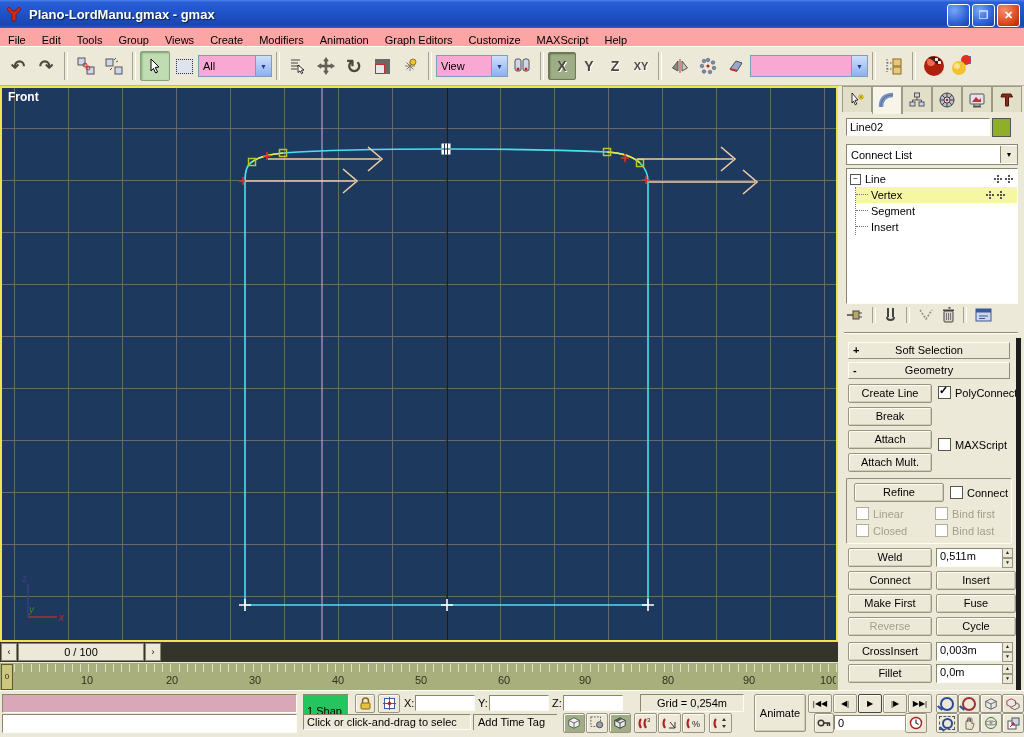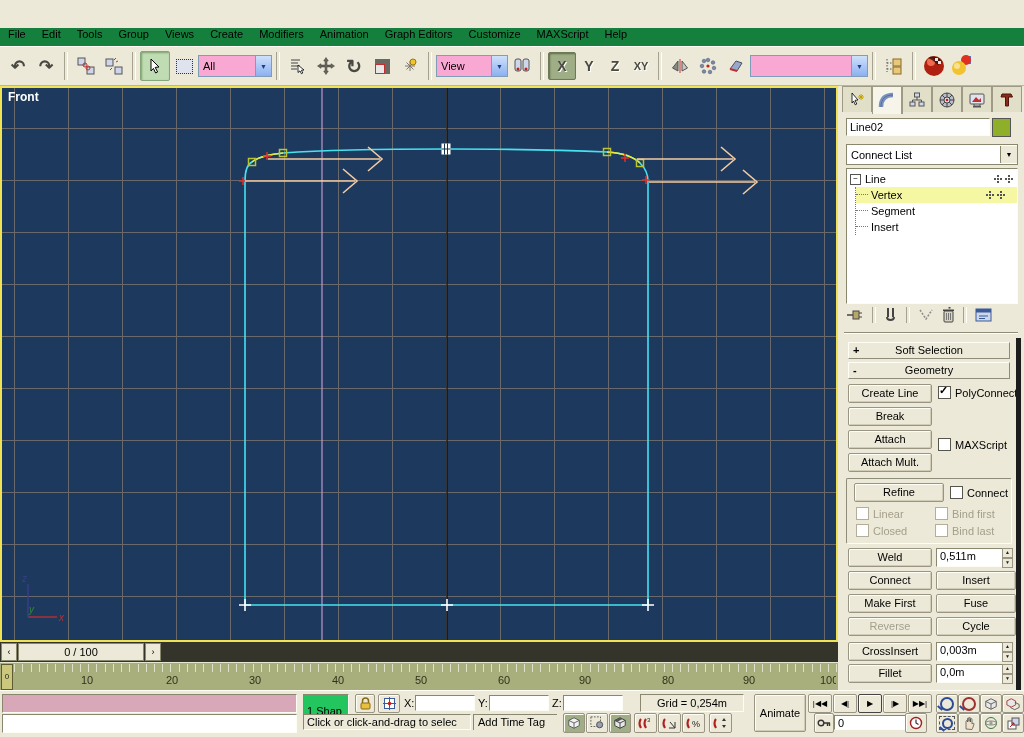--- a/index.html
+++ b/index.html
@@ -11,21 +11,21 @@
   .titlebar{left:0;top:0;width:1024px;height:28px;
     background:linear-gradient(180deg,#4a82e8 0%,#2a5fd8 8%,#1e4fc4 55%,#1a46b0 90%,#2a5fd8 100%);
     display:flex;align-items:center;}
   .title-text{color:#fff;font-weight:bold;font-size:13px;margin-left:6px;text-shadow:1px 1px 1px #123;}
   .winbtns{position:absolute;right:4px;top:4px;display:flex;gap:2px;}
   .wbtn{width:21px;height:21px;border-radius:3px;border:1px solid #fff;color:#fff;font-size:11px;
     display:flex;align-items:center;justify-content:center;
     background:radial-gradient(circle at 30% 25%,#7aa6f8,#2f62d8 60%,#1c3fa0);}
   .wbtn.close{background:radial-gradient(circle at 30% 25%,#f0906c,#dd4a20 60%,#a52806);font-weight:bold;}
   
-  .menubar{left:0;top:28px;width:1024px;height:18px;background:#15803d;display:flex;align-items:flex-start;}
+  .menubar{left:0;top:28px;width:1024px;height:18px;background:#fca5a5;display:flex;align-items:flex-end;}
   .menu-item{padding:0 8px;cursor:default;}
   
   .toolbar{left:0;top:46px;width:1024px;height:40px;background:#ece9d8;
     border-top:1px solid #fffef5;border-bottom:1px solid #b8b4a0;display:flex;align-items:center;padding-left:4px;box-sizing:border-box;}
   .tsep{width:2px;height:28px;border-left:1px solid #a6a290;border-right:1px solid #fffef8;margin:0 4px;}
   .tbi{width:28px;height:28px;display:flex;align-items:center;justify-content:center;border-radius:2px;}
   .tbi.pressed{background:#bfdcb2;border:1px solid #84a678;box-shadow:inset 1px 1px 2px #7fa070;}
   .axisbtn{width:26px;height:26px;display:flex;align-items:center;justify-content:center;
     font-weight:bold;font-size:14px;color:#4a4a42;text-shadow:1px 1px 0 #fff;}
   .axisbtn.pressed{background:#9fae86;border:1px solid #6d7a58;box-shadow:inset 1px 1px 2px #5d6a4a;border-radius:2px;}
@@ -88,20 +88,33 @@
      box-shadow:inset 1px 1px 0 #fffef5;display:flex;align-items:center;justify-content:center;font-size:8px;}
   .pbtn.green{background:#9fae86;}
   .lens{width:10px;height:10px;border:2px solid #2a4a9a;border-radius:50%;position:relative;}
   .lens::after{content:"";position:absolute;left:-5px;top:8px;width:6px;height:2px;background:#2a4a9a;transform:rotate(40deg);}
 </style>
 </head>
 <body>
 
 <div class="app">
 
+  <div class="abs titlebar">
+    <svg width="18" height="18" style="margin-left:5px" viewBox="0 0 18 18">
+      <path d="M4 2 C6 5 8 6 9 6 C10 6 12 5 14 2 L16 4 C13 8 11 9 11 10 L11 16 L7 16 L7 10 C7 9 5 8 2 4 Z" fill="#d22a10" stroke="#7a1202" stroke-width="0.8"></path>
+    </svg>
+    <span class="title-text">Plano-LordManu.gmax - gmax</span>
+    <span class="winbtns">
+      <span class="wbtn" style="font-weight:bold;align-items:flex-end">
+          <span style="line-height:6px">_</span>
+        </span>
+      <span class="wbtn">❐</span>
+      <span class="wbtn close">✕</span>
+    </span>
+  </div>
 
   <div class="abs menubar">
     <span class="menu-item">File</span>
     <span class="menu-item">Edit</span>
     <span class="menu-item">Tools</span>
     <span class="menu-item">Group</span>
     <span class="menu-item">Views</span>
     <span class="menu-item">Create</span>
     <span class="menu-item">Modifiers</span>
     <span class="menu-item">Animation</span>

